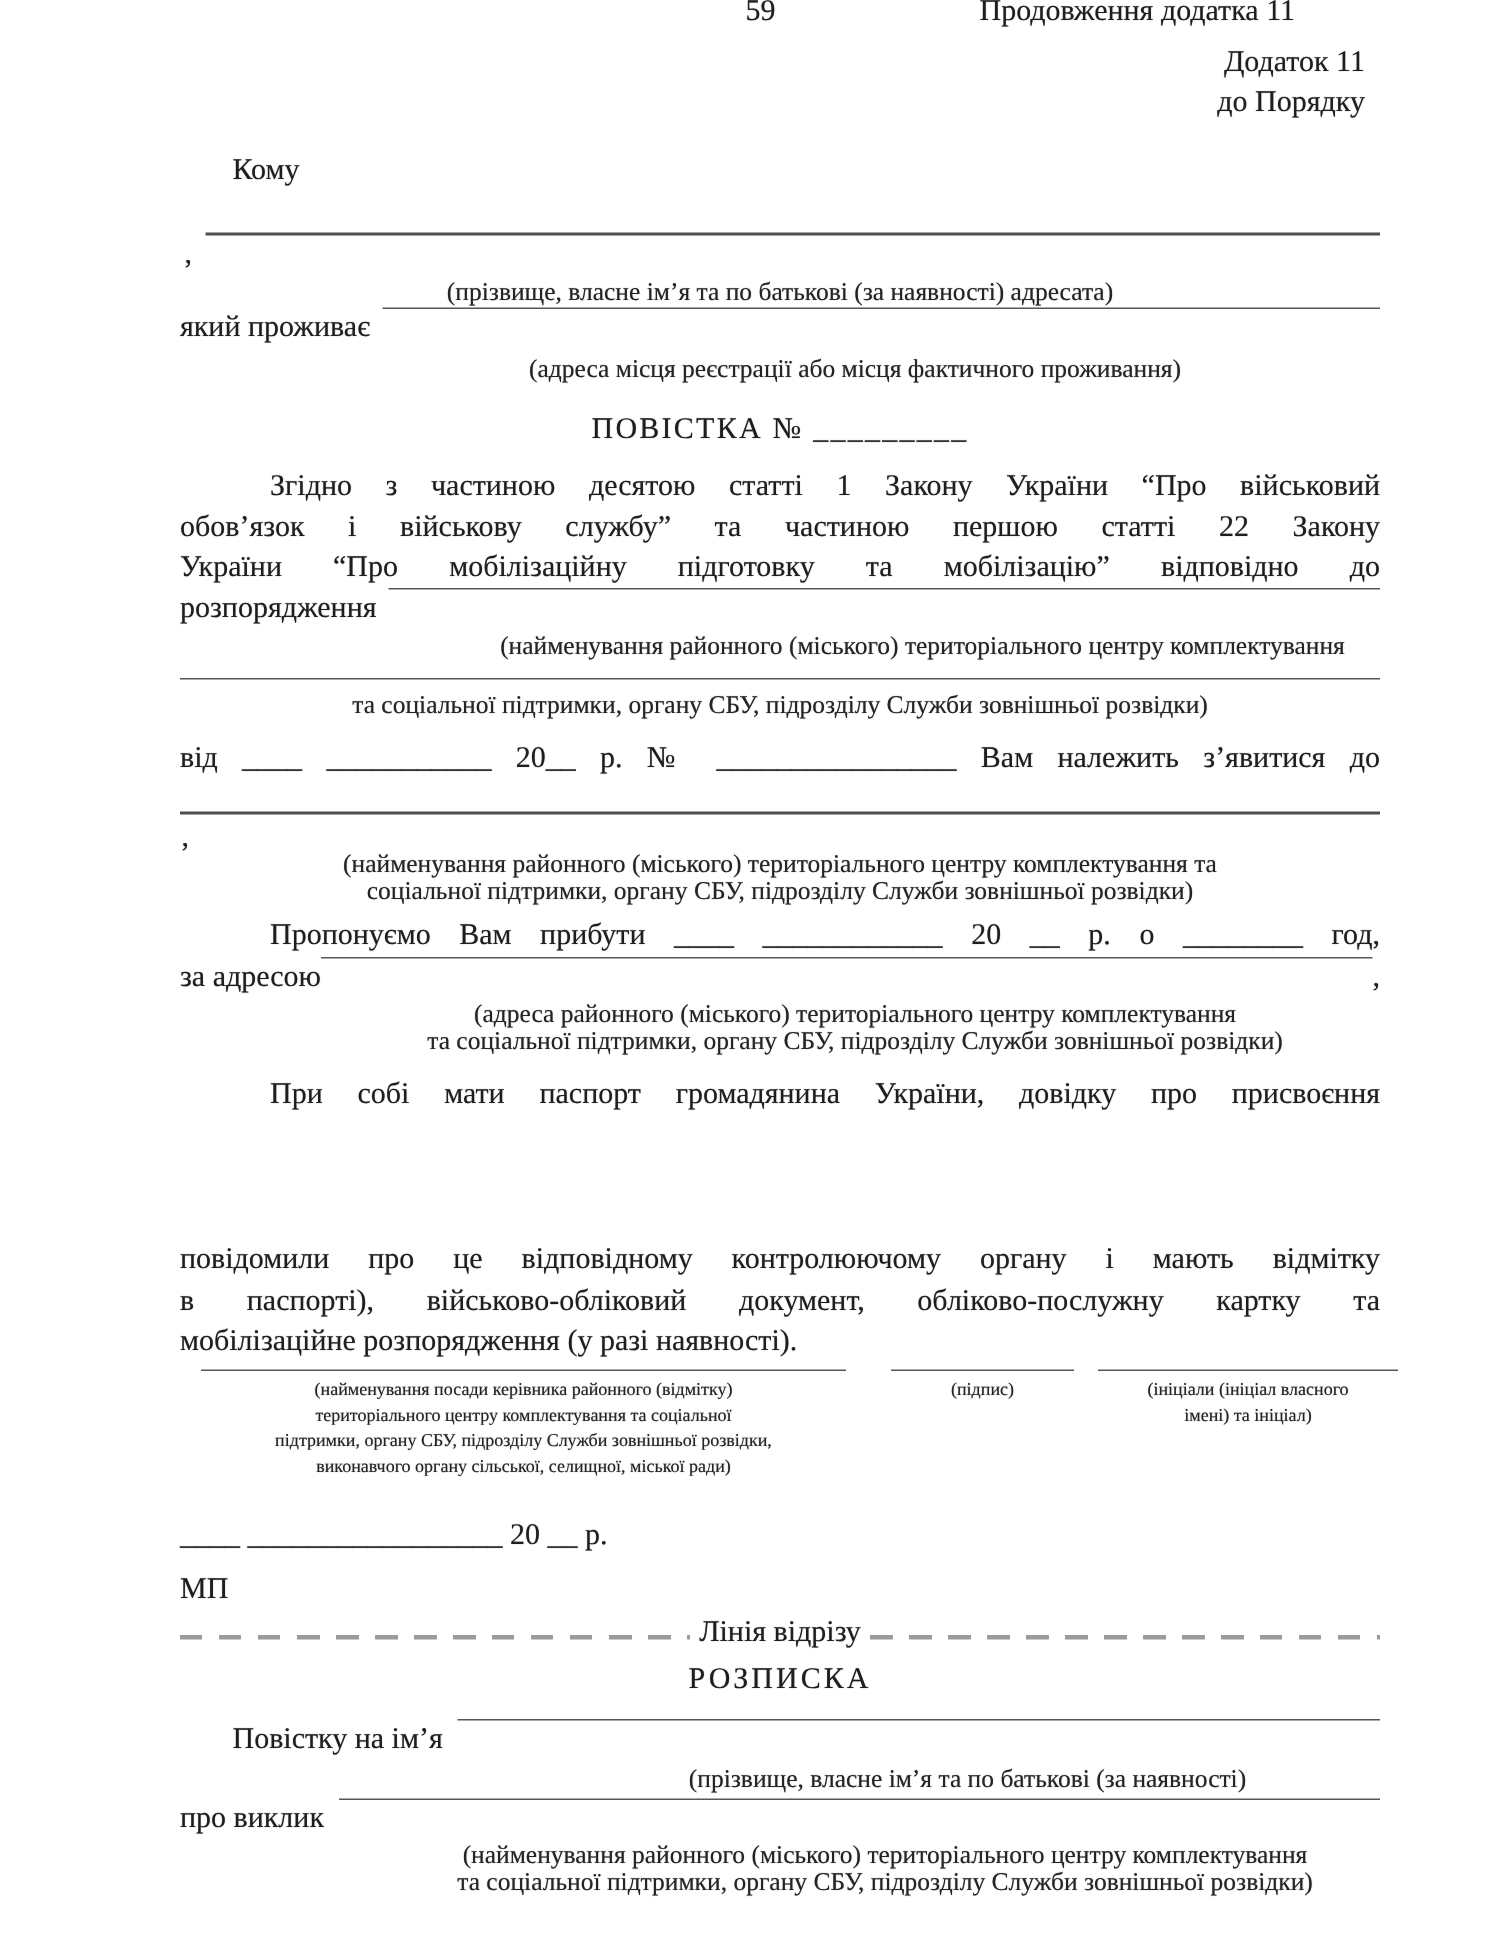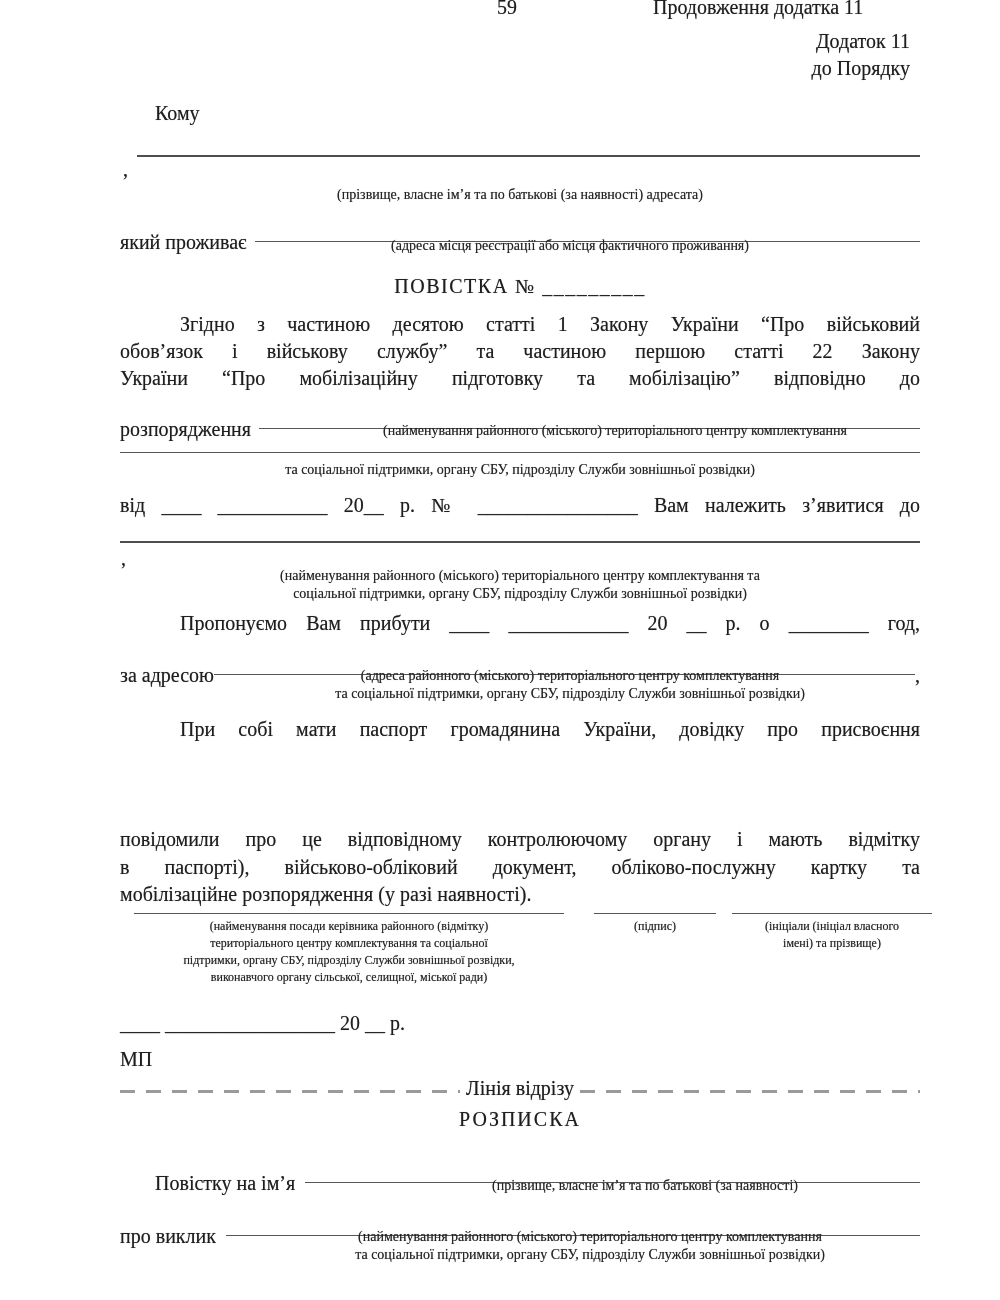--- a/index.html
+++ b/index.html
@@ -6,27 +6,27 @@
   * { box-sizing:border-box; }
   .page {
     position:relative; width:1000px; height:1300px; overflow:hidden;
     background:#ffffff; color:#1e1e1e;
     font-family:"Liberation Serif","DejaVu Serif",serif;
     font-size:20px; line-height:27px;
     text-shadow:0 0 0.7px rgba(30,30,30,0.55);
   }
   .abs { position:absolute; }
   .w { left:120px; width:800px; }
-  .cap { font-size:14px; line-height:18px; text-align:center; color:#242424; }
+  .cap { font-size:17px; line-height:18px; text-align:center; color:#242424; }
   .cap-sm { font-size:12px; line-height:17px; text-align:center; color:#242424; }
   .jline { text-align:justify; text-align-last:justify; white-space:nowrap; }
   .indent { padding-left:60px; }
   .rule { border-top:2px solid #4e4e4e; height:0; }
   .thinrule { border-bottom:1.6px solid #565656; }
-  .row { display:flex; align-items:center;margin-top:24px; }
+  .row { display:flex; align-items:flex-start; }
   .row .lbl { white-space:nowrap; }
   .row .blank { flex:1 1 auto; border-bottom:1.6px solid #565656; margin-bottom:3px; }
   .center { text-align:center; }
   .dash-seg {
     flex:1 1 auto; height:3px; margin-bottom:7px;
     background:repeating-linear-gradient(90deg,#9a9a9a 0 15px,transparent 15px 26px);
   }
   .sig-col .sig-rule { border-top:1.6px solid #565656; margin-bottom:4px; }
 </style>
 </head>
@@ -103,21 +103,21 @@
       </div>
     </div>
     <div class="sig-col" style="width:122px;">
       <div class="sig-rule"></div>
       <div class="cap-sm">(підпис)</div>
     </div>
     <div class="sig-col" style="width:200px;">
       <div class="sig-rule"></div>
       <div class="cap-sm">
         <div>(ініціали (ініціал власного</div>
-        <div>імені) та прізвище)</div>
+        <div>імені) та ініціал)</div>
       </div>
     </div>
   </div>
 
   <div class="abs" style="top:1010px; left:120px;">____ _________________ 20 __ р.</div>
   <div class="abs" style="top:1046px; left:120px;">МП</div>
 
   <div class="abs w center" style="top:1106px; letter-spacing:2px;">РОЗПИСКА</div>
 
   <div class="abs w" style="top:1076px; display:flex; align-items:flex-end;">

